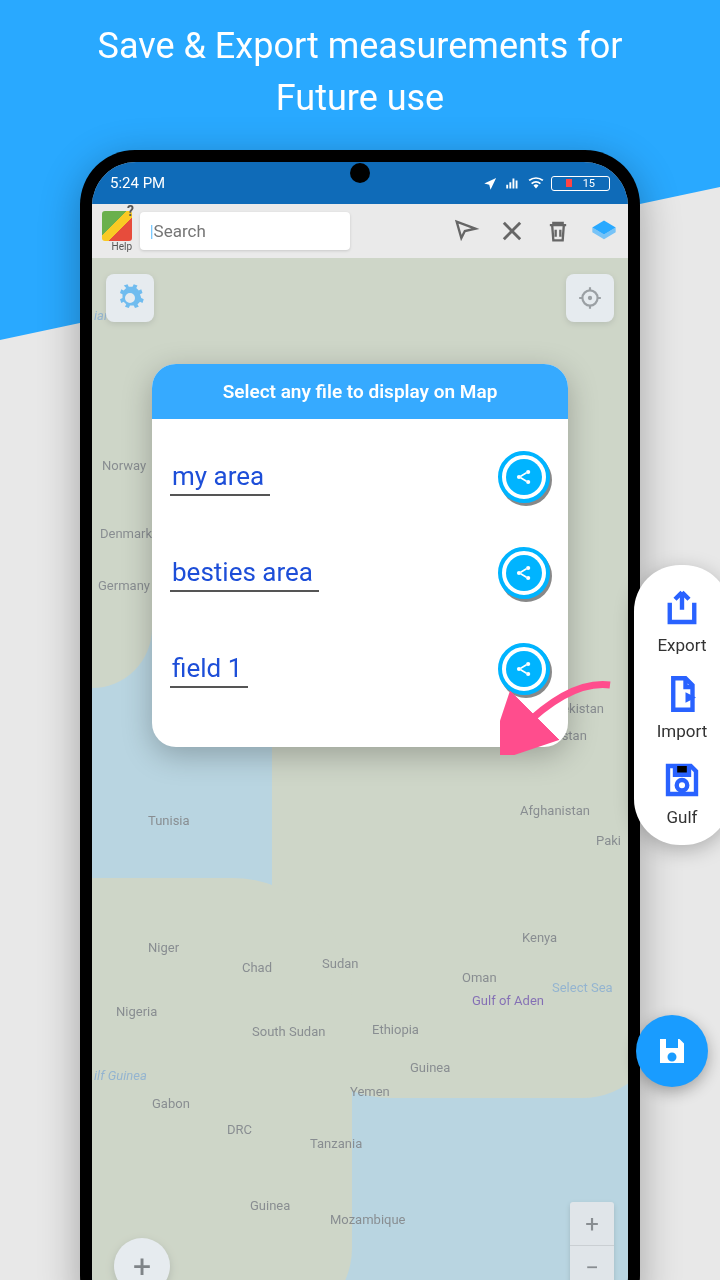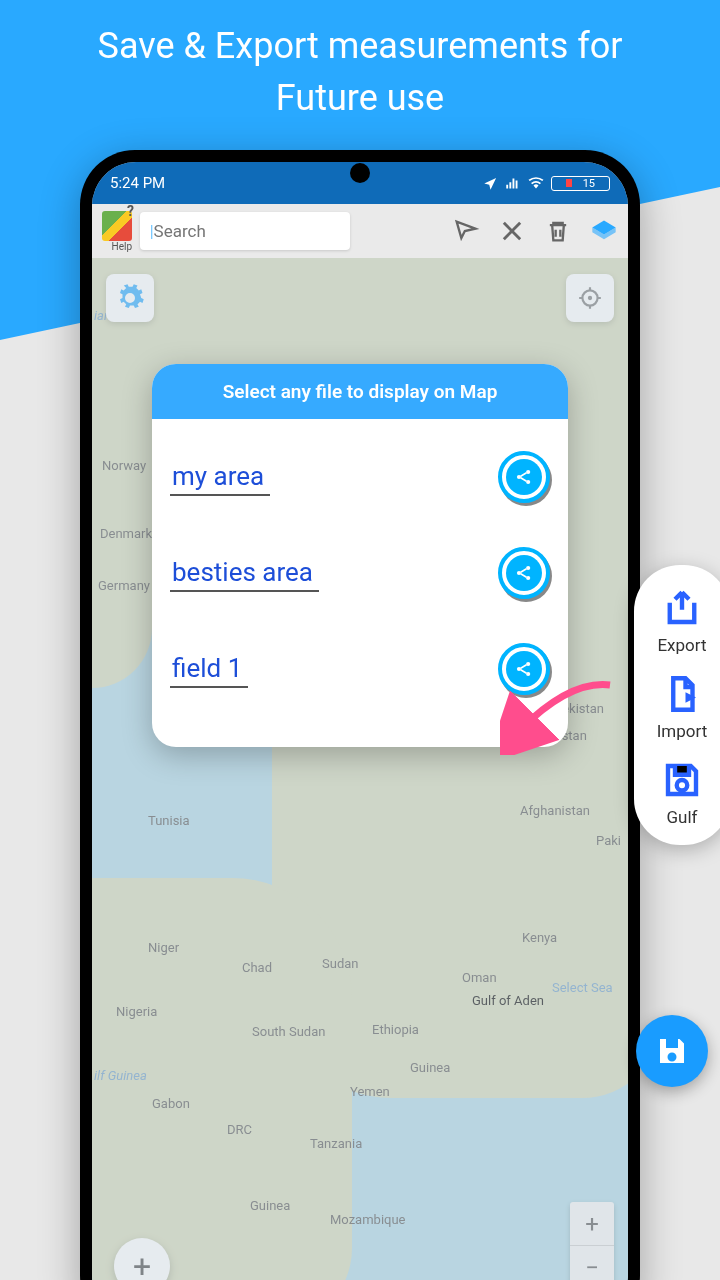--- a/index.html
+++ b/index.html
@@ -137,21 +137,21 @@
       <span class="map-label" style="top:443px;left:448px">Uzbekistan</span>
       <span class="map-label" style="top:470px;left:430px">rkmenistan</span>
       <span class="map-label" style="top:555px;left:56px">Tunisia</span>
       <span class="map-label" style="top:545px;left:428px">Afghanistan</span>
       <span class="map-label" style="top:575px;left:504px">Paki</span>
       <span class="map-label" style="top:682px;left:56px">Niger</span>
       <span class="map-label" style="top:702px;left:150px">Chad</span>
       <span class="map-label" style="top:698px;left:230px">Sudan</span>
       <span class="map-label" style="top:672px;left:430px">Kenya</span>
       <span class="map-label" style="top:712px;left:370px">Oman</span>
-      <span class="map-label" style="top:735px;left:380px;color:#000000">Gulf of Aden</span>
+      <span class="map-label" style="top:735px;left:380px;color:#4c1d95">Gulf of Aden</span>
       <span class="map-label" style="top:722px;left:460px;color:#6a9cc7">Select Sea</span>
       <span class="map-label" style="top:746px;left:24px">Nigeria</span>
       <span class="map-label" style="top:766px;left:160px">South Sudan</span>
       <span class="map-label" style="top:764px;left:280px">Ethiopia</span>
       <span class="map-label" style="top:802px;left:318px">Guinea</span>
       <span class="map-label" style="top:810px;left:2px;font-style:italic;color:#6a9cc7">ilf Guinea</span>
       <span class="map-label" style="top:838px;left:60px">Gabon</span>
       <span class="map-label" style="top:826px;left:258px">Yemen</span>
       <span class="map-label" style="top:864px;left:135px">DRC</span>
       <span class="map-label" style="top:878px;left:218px">Tanzania</span>

